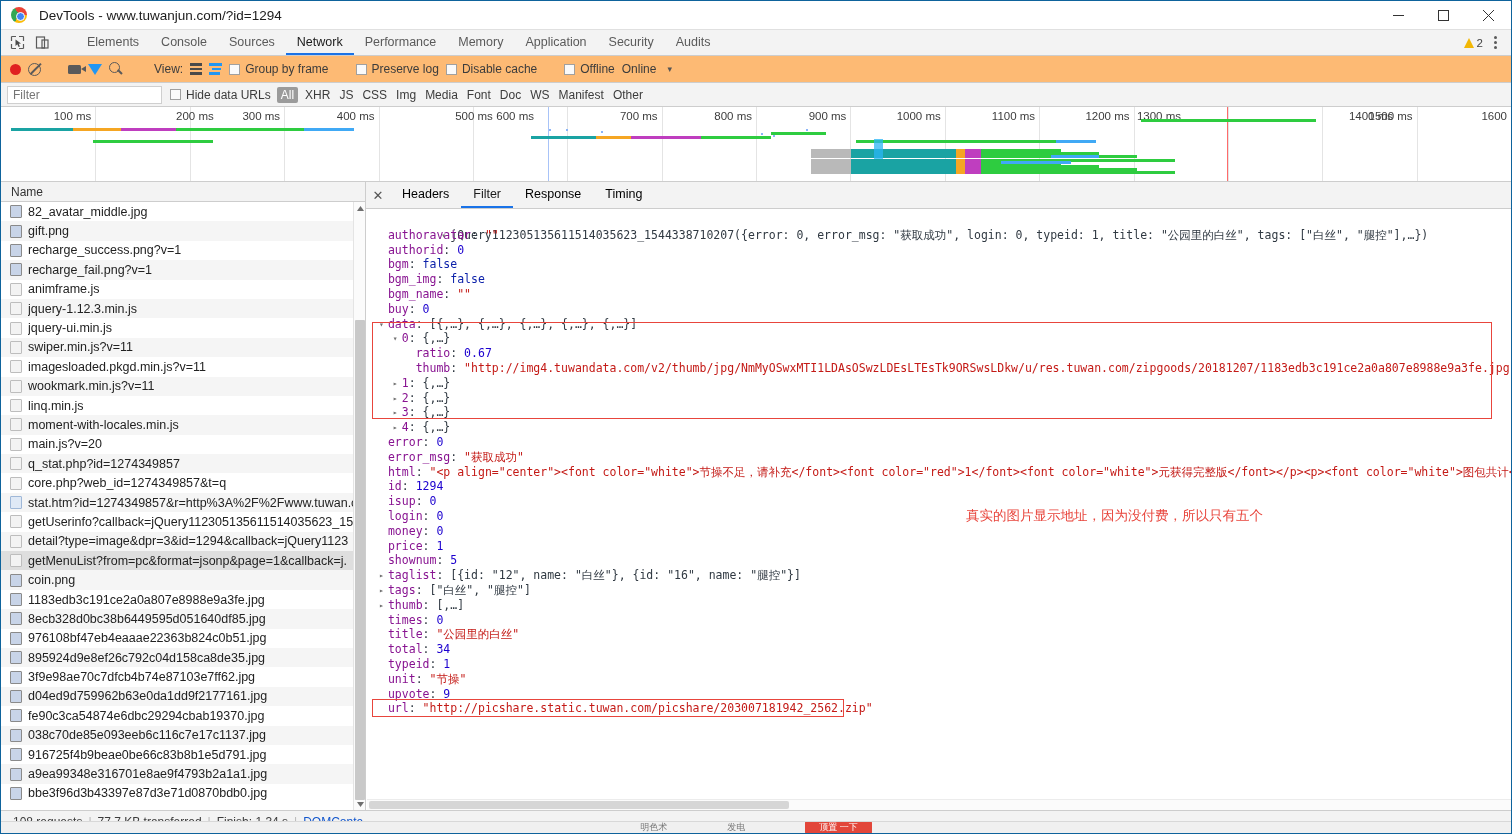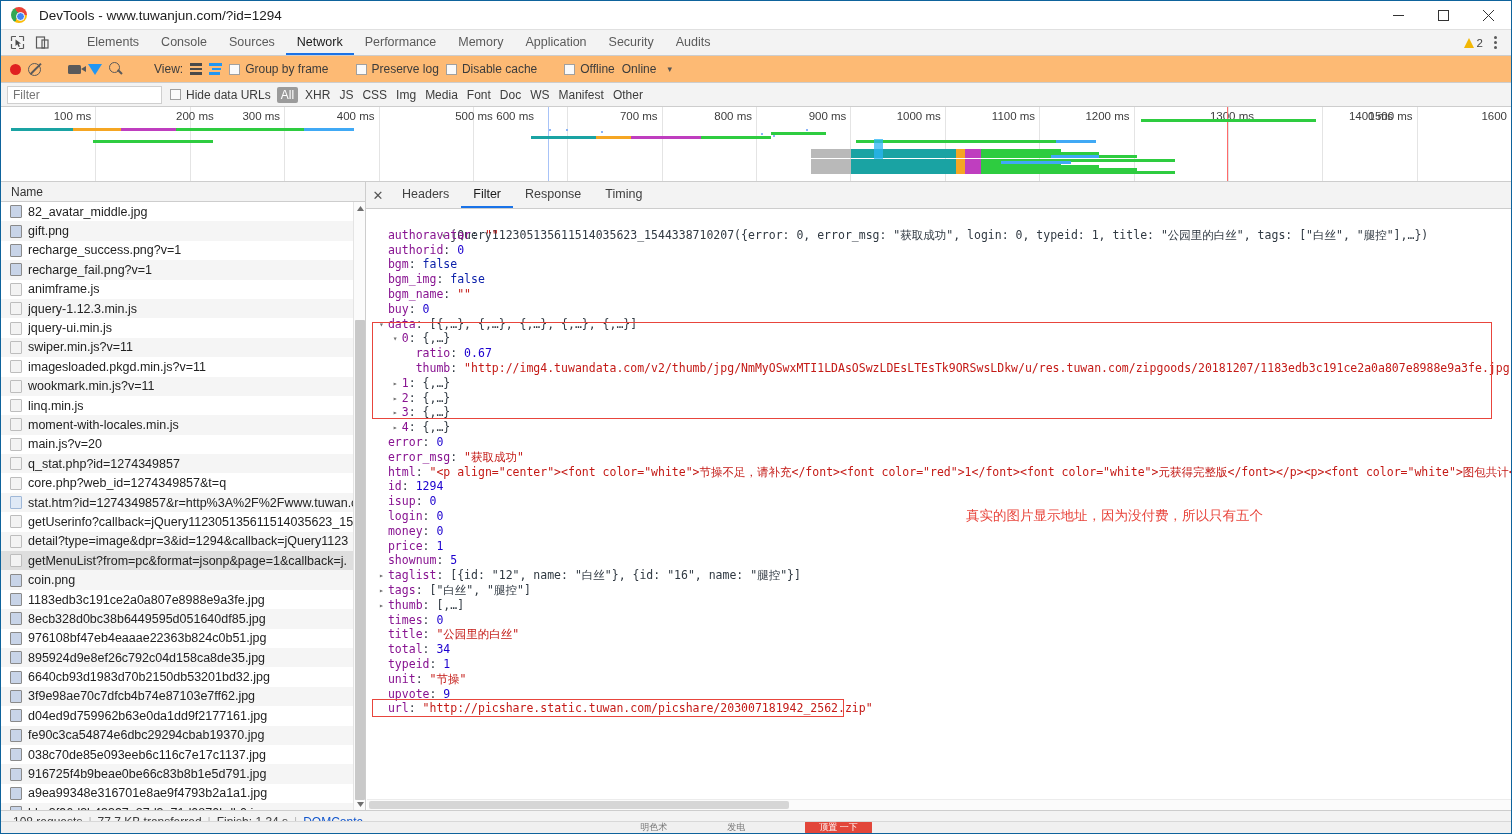--- a/index.html
+++ b/index.html
@@ -215,21 +215,21 @@
     height: 27px; min-height: 27px;
     background: #f3f3f3; border-bottom: 1px solid #cdcdcd;
     display: flex; align-items: stretch;
   }
   .dt-close {
     width: 24px; display:flex; align-items:center; justify-content:center;
     color:#555; font-size: 13px;
   }
   .dtab {
     padding: 0 12px; display:flex; align-items:center; font-size:12.5px;
-    color:#404040; border-bottom:2px solid transparent; white-space:nowrap;
+    color:#000000; border-bottom:2px solid transparent; white-space:nowrap;
   }
   .dtab.active { color:#1a1a1a; border-bottom-color:#1a73e8; }
 
   .preview {
     flex: 1; overflow: hidden; position: relative;
     font-family: "DejaVu Sans Mono", monospace;
     font-size: 11.5px; line-height: 14.8px;
     padding: 4px 0 0 6px; color: #303942;
   }
   .pline { white-space: pre; height: 14.8px; }
@@ -443,21 +443,21 @@
         <div class="ticklabel" style="left: 755px;">800 ms</div>
         <div class="tickline" style="left: 849.375px;"></div>
         <div class="ticklabel" style="left: 849.375px;">900 ms</div>
         <div class="tickline" style="left: 943.75px;"></div>
         <div class="ticklabel" style="left: 943.75px;">1000 ms</div>
         <div class="tickline" style="left: 1038.12px;"></div>
         <div class="ticklabel" style="left: 1038.12px;">1100 ms</div>
         <div class="tickline" style="left: 1132.5px;"></div>
         <div class="ticklabel" style="left: 1132.5px;">1200 ms</div>
         <div class="tickline" style="left: 1226.88px;"></div>
-        <div class="ticklabel" style="left: 1257px;">1300 ms</div>
+        <div class="ticklabel" style="left: 1184px;">1300 ms</div>
         <div class="tickline" style="left: 1321.25px;"></div>
         <div class="ticklabel" style="left: 1396px;">1400 ms</div>
         <div class="tickline" style="left: 1415.62px;"></div>
         <div class="ticklabel" style="left: 1415.62px;">1500 ms</div>
         <div class="ticklabel" style="left: 1510px;">1600</div>
         <div class="vline" style="left: 547px; background: rgb(61, 123, 240); opacity: 0.45;"></div>
         <div class="vline" style="left: 1226px; background: rgb(255, 107, 107);"></div>
       </div>
     <div class="overview-bars" id="ovbars">
         <div class="obar" style="left: 10px; width: 62px; top: 1px; background: rgb(26, 163, 163);"></div>
@@ -629,24 +629,20 @@
             <div class="row">
               <span class="ficon" style="border-color: rgb(138, 138, 138); background: rgb(200, 212, 232);"></span>
               <span class="rowtext">976108bf47eb4eaaae22363b824c0b51.jpg</span>
             </div>
             <div class="row">
               <span class="ficon" style="border-color: rgb(138, 138, 138); background: rgb(200, 212, 232);"></span>
               <span class="rowtext">895924d9e8ef26c792c04d158ca8de35.jpg</span>
             </div>
             <div class="row">
               <span class="ficon" style="border-color: rgb(138, 138, 138); background: rgb(200, 212, 232);"></span>
-              <span class="rowtext">6640cb93d1983d70b2150db53201bd32.jpg</span>
-            </div>
-            <div class="row">
-              <span class="ficon" style="border-color: rgb(138, 138, 138); background: rgb(200, 212, 232);"></span>
               <span class="rowtext">3f9e98ae70c7dfcb4b74e87103e7ff62.jpg</span>
             </div>
             <div class="row">
               <span class="ficon" style="border-color: rgb(138, 138, 138); background: rgb(200, 212, 232);"></span>
               <span class="rowtext">d04ed9d759962b63e0da1dd9f2177161.jpg</span>
             </div>
             <div class="row">
               <span class="ficon" style="border-color: rgb(138, 138, 138); background: rgb(200, 212, 232);"></span>
               <span class="rowtext">fe90c3ca54874e6dbc29294cbab19370.jpg</span>
             </div>

